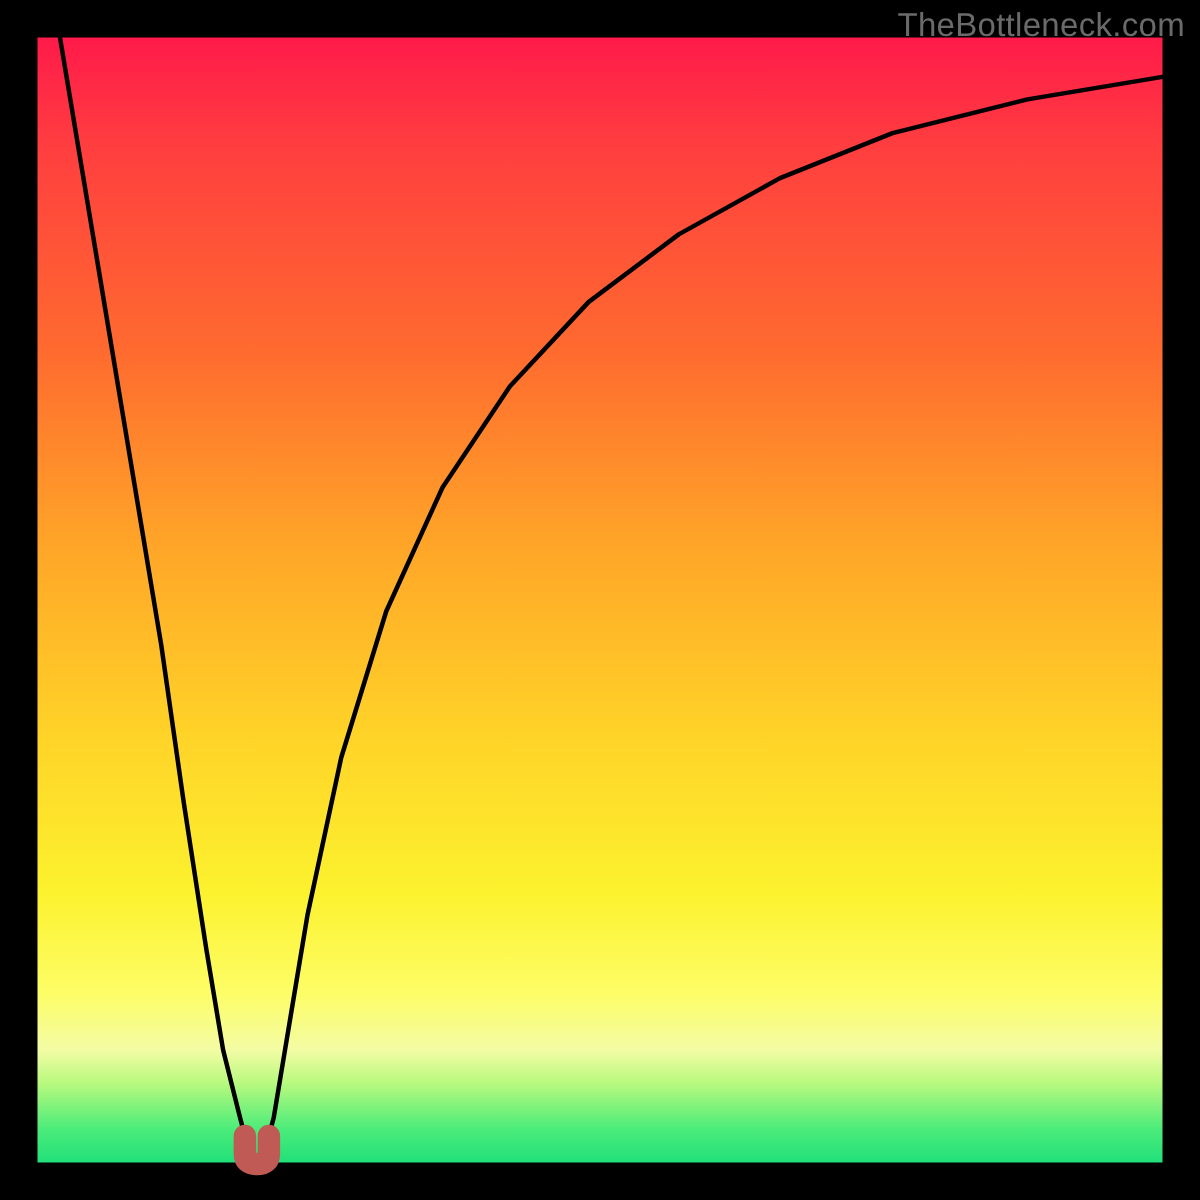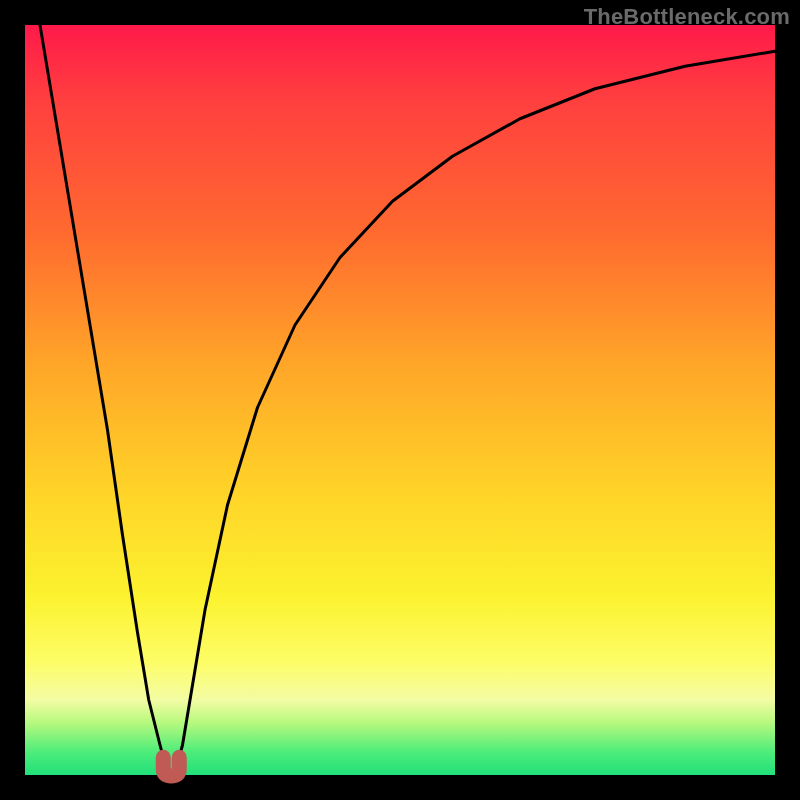--- a/index.html
+++ b/index.html
@@ -40,21 +40,21 @@
       #4cec7a 97%,
       #21e07a 100%
     );
   }
   .watermark {
     position: absolute;
     top: 4px;
     right: 10px;
     color: #6a6a6a;
     font-size: 22px;
-    font-weight: 700;
+    font-weight: 400;
     letter-spacing: 0.2px;
     user-select: none;
   }
   svg.curve {
     position: absolute;
     left: 0;
     top: 0;
     width: 750px;
     height: 750px;
     overflow: visible;

